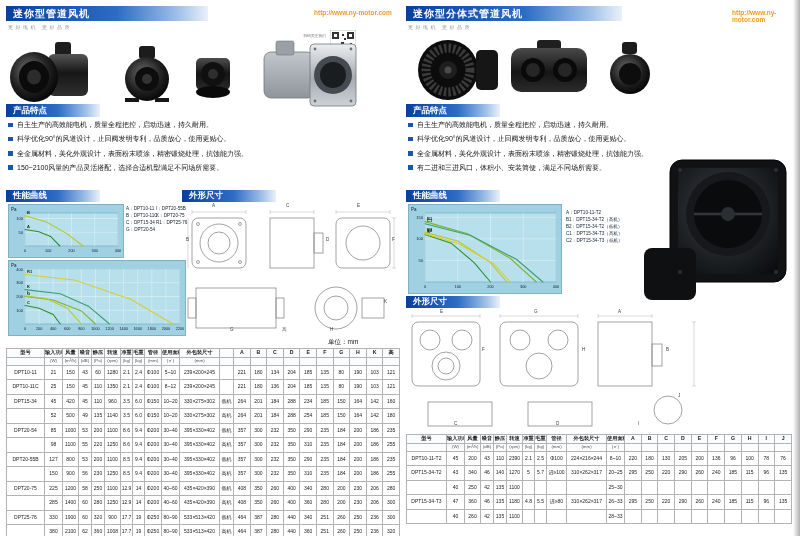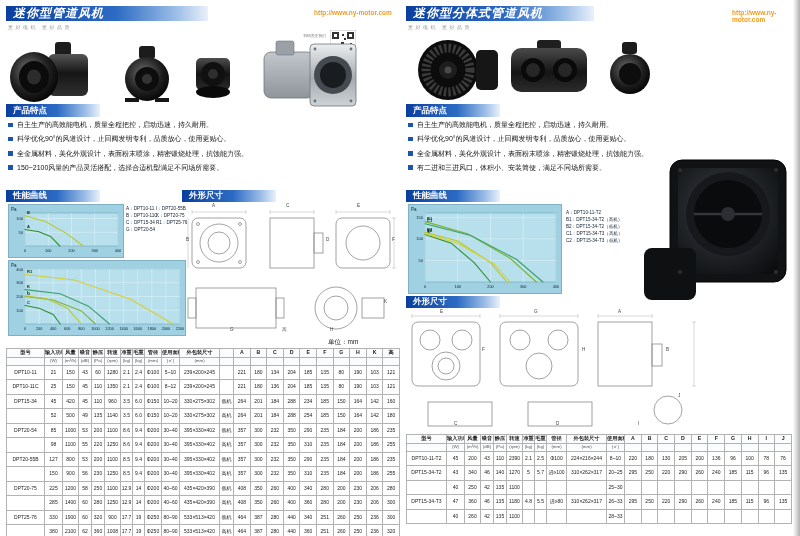--- a/index.html
+++ b/index.html
@@ -3,21 +3,21 @@
 <meta charset="utf-8">
 <style>
   html,body{margin:0;padding:0;background:#e9e9e9;}
   .canvas{position:relative;width:800px;height:536px;background:#ffffff;overflow:hidden;
           font-family:"Liberation Sans","DejaVu Sans",sans-serif;color:#111;}
   .page{position:absolute;}
   .abs{position:absolute;}
   .banner{position:absolute;display:flex;align-items:center;color:#fff;font-weight:bold;
           padding-left:7px;box-sizing:border-box;
           background:linear-gradient(90deg,#0a3f9d 0%,#2e6cc4 55%,#9fc0e8 85%,#eaf1fa 100%);}
-  .banner.title{font-size:12px;letter-spacing:1px;font-style:italic;}
+  .banner.title{font-size:10px;letter-spacing:1px;}
   .banner.sec{font-size:8.5px;}
   .url{position:absolute;font-size:6.5px;color:#f49b18;font-weight:bold;text-decoration:none;}
   .tagline{position:absolute;font-size:5px;color:#999;letter-spacing:2.5px;white-space:nowrap;}
   .qr-caption{position:absolute;font-size:3.8px;color:#777;text-align:right;line-height:1.3;}
   .bullets{position:absolute;}
   .bullet{position:relative;padding-left:9px;font-size:7px;line-height:1.25;color:#111;margin-bottom:5.5px;}
   .bullet::before{content:"";position:absolute;left:0;top:1.5px;width:4.5px;height:4.5px;background:#1a56b0;}
   .legend{position:absolute;font-size:4.6px;color:#123;}
   .legend .legend-item{margin-bottom:2px;white-space:nowrap;}
   .legend.two-col{column-count:2;column-gap:2px;}
@@ -642,21 +642,21 @@
             <td>250</td>
             <td>236</td>
             <td>320</td>
           </tr>
         </tbody>
       </table>
   </div>
 
   <div class="page" style="left:406px;top:4px;width:390px;height:530px">
 
-    <div class="banner title" style="left:0;top:2px;width:188px;height:15px">迷你型分体式管道风机</div>
+    <div class="banner title" style="left:0;top:2px;width:216px;height:15px">迷你型分体式管道风机</div>
     <a class="url" style="left:326px;top:5px" href="#">http://www.ny-motor.com</a>
     <div class="tagline" style="left:2px;top:20px">更好电机  更好品质</div>
 
     <svg class="photo" width="92" height="72" style="left:4px;top:28px" viewBox="0 0 92 72">
       <circle cx="38" cy="38" r="30" fill="#0c0c0c"></circle>
       <circle cx="38" cy="38" r="22" fill="none" stroke="#3a3a3a" stroke-width="9" stroke-dasharray="2.5 2"></circle>
       <circle cx="38" cy="38" r="9" fill="#1e1e1e"></circle>
       <circle cx="38" cy="38" r="3.5" fill="#4a4a4a"></circle>
       <rect x="66" y="18" width="22" height="40" rx="5" fill="#161616"></rect>
     </svg>

